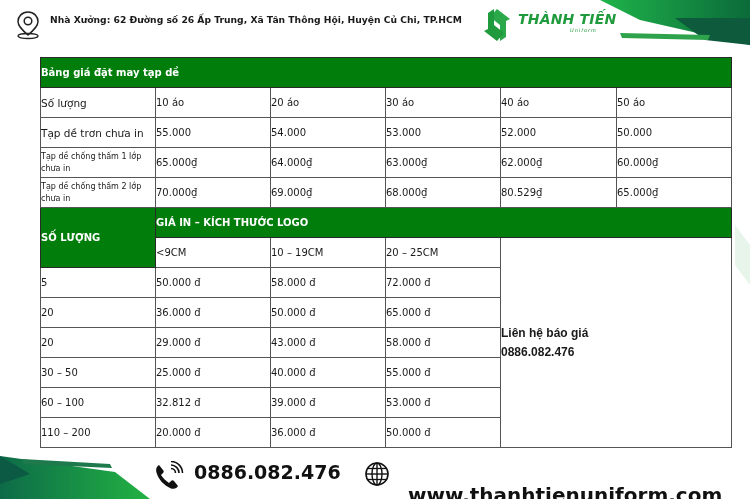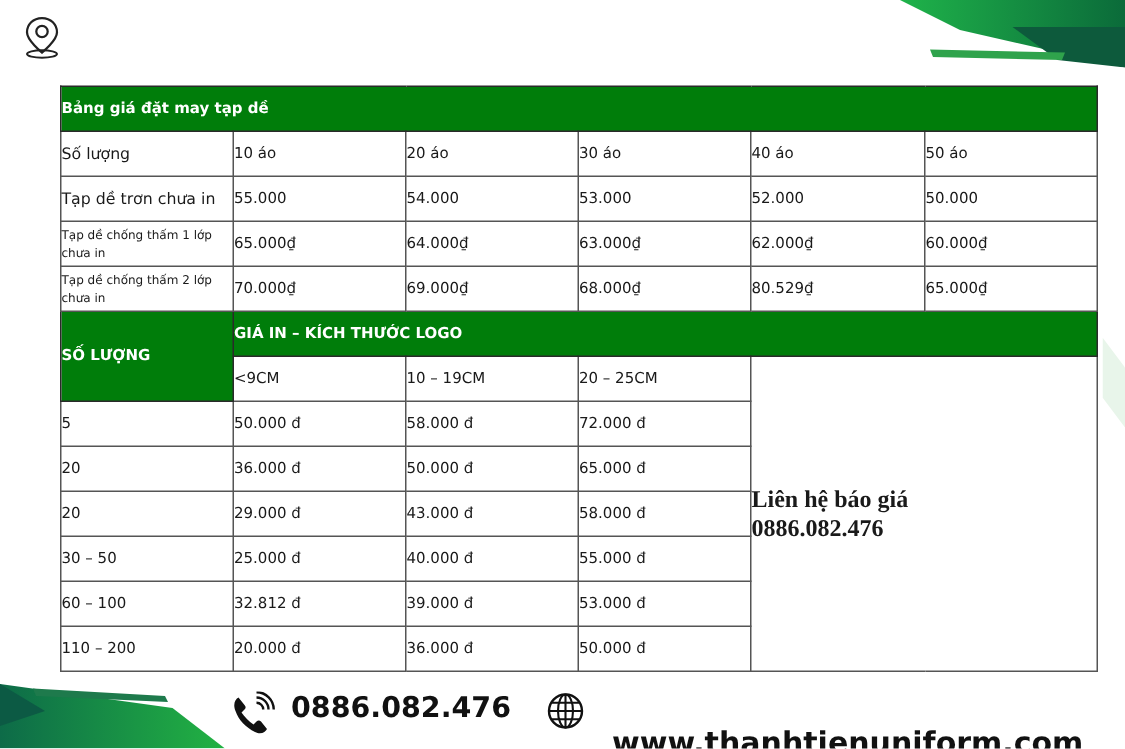--- a/index.html
+++ b/index.html
@@ -18,21 +18,21 @@
   .deco-tr { position: absolute; right: 0; top: 0; width: 170px; height: 45px; }
   .deco-bl { position: absolute; left: 0; bottom: 0; width: 150px; height: 45px; }
   .deco-r { position: absolute; left: 735px; top: 225px; width: 15px; height: 60px; }
 
   table { position: absolute; left: 40px; top: 57px; width: 691px; border-collapse: collapse; table-layout: fixed; }
   td { border: 1px solid #555; text-align: left; vertical-align: middle; font-size: 10px; color: #1a1a1a; }
   .g { background: #007d0a; color: #fff; font-weight: bold; font-size: 10px; border-color: #2a2a2a; }
   .r30 td { height: 30px; }
   .lbl-lg { font-size: 10.5px; }
   .lbl-sm { font-size: 8px; line-height: 12px; }
-  .contact { font-family: Liberation Serif, serif; font-weight: bold; font-size: 16px; line-height: 19px; }
+  .contact { font-family: Liberation Sans, sans-serif; font-weight: bold; font-size: 12px; line-height: 19px; }
   .phone-icon { position: absolute; left: 153px; top: 461px; width: 32px; height: 30px; }
   .phone { position: absolute; left: 194px; top: 461px; font-size: 19px; font-weight: bold; color: #111; }
   .globe-icon { position: absolute; left: 364px; top: 461px; width: 26px; height: 26px; }
   .web { position: absolute; left: 408px; top: 460px; font-size: 20px; font-weight: bold; color: #111; margin-top: 23px; }
 </style>
 </head>
 <body>
 
 <svg class="deco-tr" viewBox="0 0 170 45">
   <defs>
@@ -62,20 +62,29 @@
   <polygon points="0,0 15,20 15,60 0,40" fill="#e8f5ea"></polygon>
 </svg>
 
 <div class="hdr">
   <svg class="pin" viewBox="0 0 26 30">
     <path d="M13 2 C7 2 3 6.5 3 11.5 C3 17 13 25 13 25 C13 25 23 17 23 11.5 C23 6.5 19 2 13 2 Z" fill="none" stroke="#222" stroke-width="1.5"></path>
     <circle cx="13" cy="11" r="3.8" fill="none" stroke="#222" stroke-width="1.5"></circle>
     <ellipse cx="13" cy="26" rx="10" ry="2.5" fill="none" stroke="#222" stroke-width="1.3"></ellipse>
   </svg>
   <div class="addr">
+    <div>Nhà Xưởng: 62 Đường số 26 Ấp Trung, Xã Tân Thông Hội, Huyện Củ Chi, TP.HCM</div>
+  </div>
+  <div class="logo">
+    <svg class="logo-mark" viewBox="0 0 34 36">
+      <path d="M17 2 L30 12 L26 14 L26 30 L20 34 L20 18 L10 10 Z" fill="#2aa84a"></path>
+      <path d="M17 34 L4 24 L8 22 L8 6 L14 2 L14 18 L24 26 Z" fill="#1f9a3c"></path>
+    </svg>
+    <span class="logo-text">THÀNH TIẾN</span>
+    <span class="logo-sub">Uniform</span>
   </div>
 </div>
 
 <table>
   <colgroup>
     <col style="width:115px">
       <col style="width:115px">
       <col style="width:115px">
       <col style="width:115px">
       <col style="width:116px">

